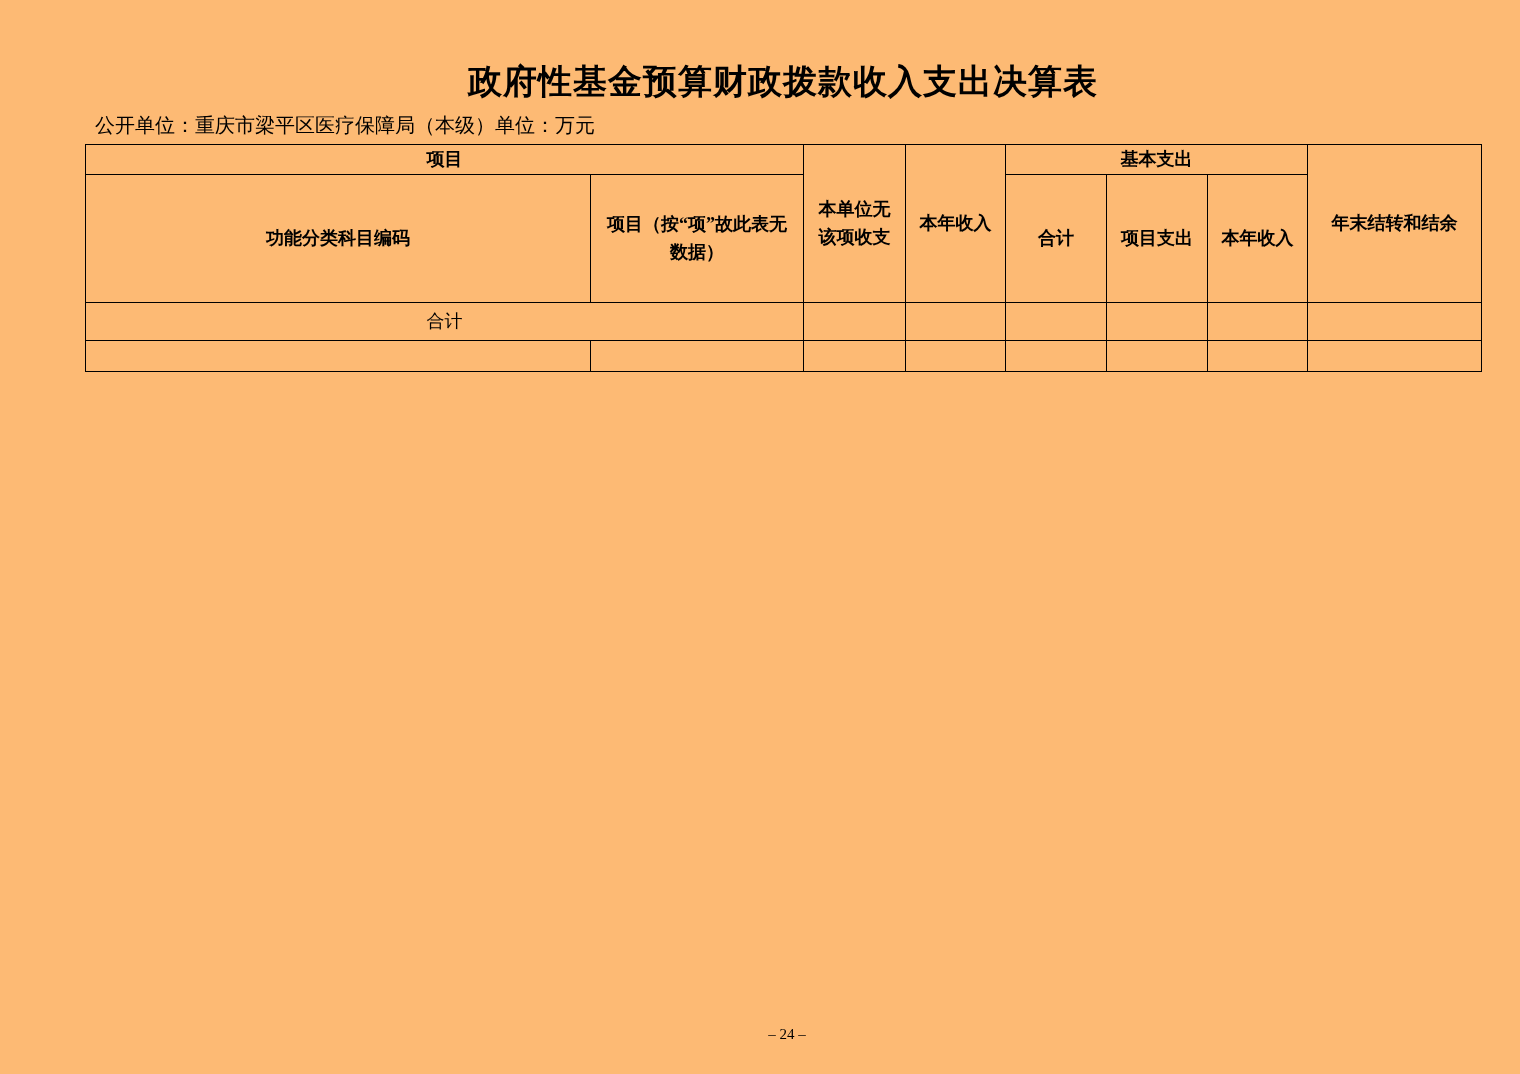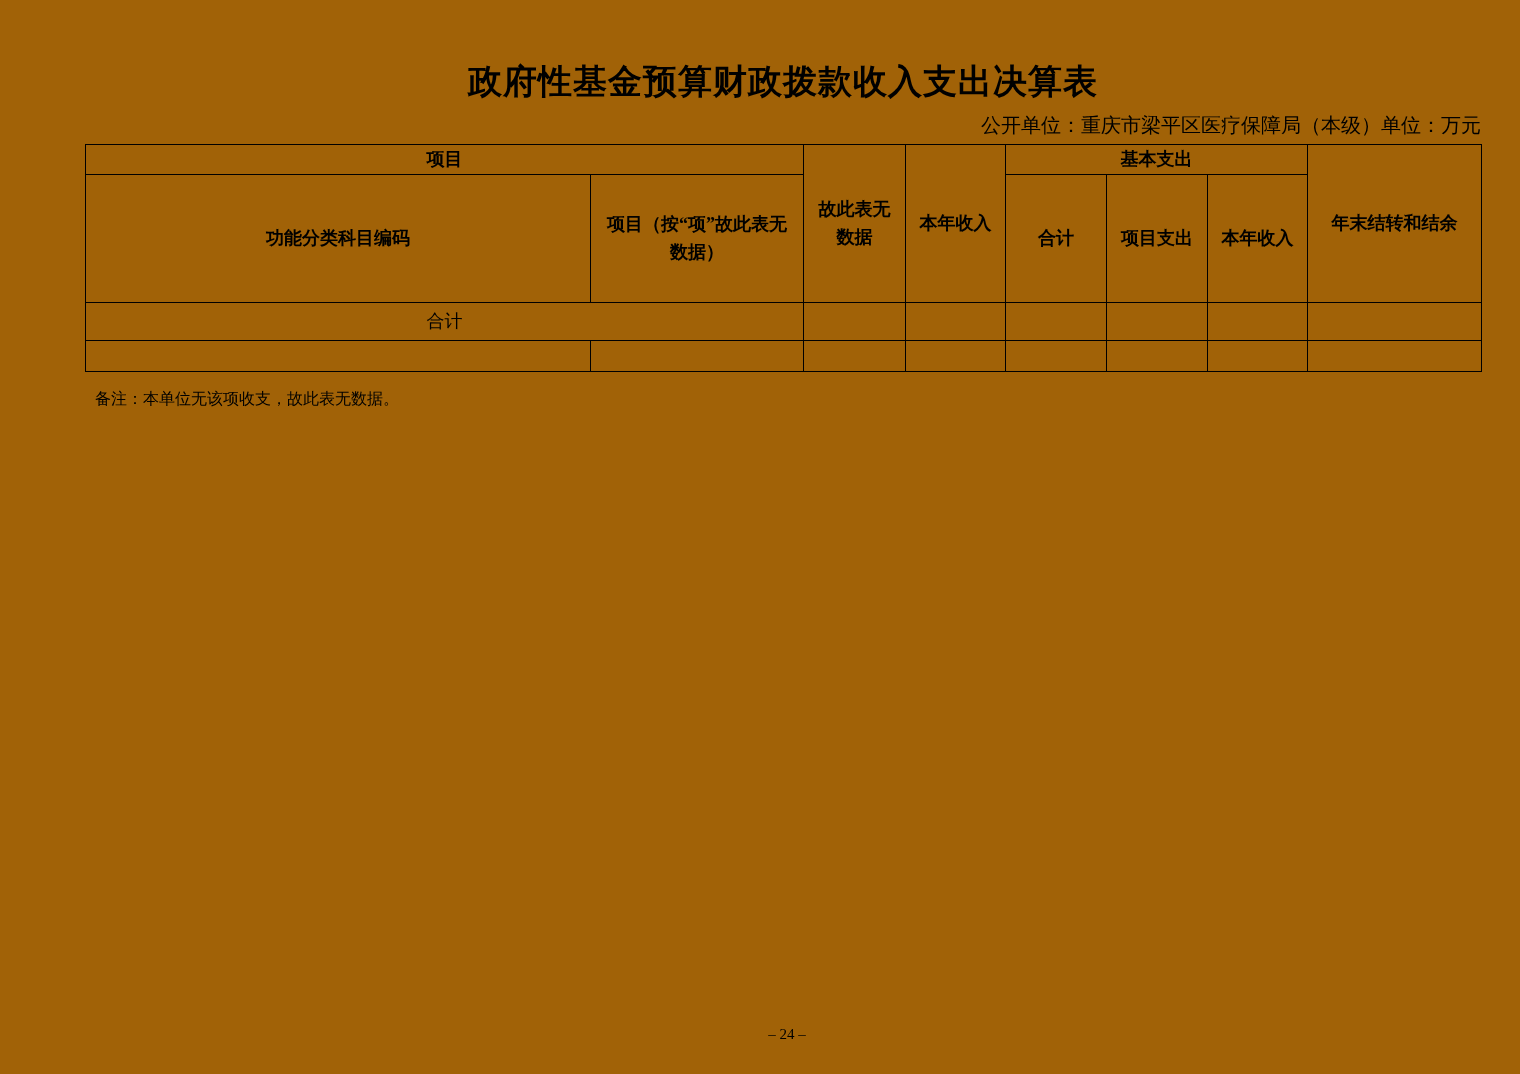--- a/index.html
+++ b/index.html
@@ -10,21 +10,21 @@
     width: 1520px;
     height: 1074px;
     font-family: "Liberation Serif", "DejaVu Serif", serif;
     color: #000000;
     overflow: hidden;
   }
   .page {
     position: relative;
     width: 1520px;
     height: 1074px;
-    background: #a16207;
+    background: #fdba74;
   }
   .content {
     position: absolute;
     left: 85px;
     top: 0;
     width: 1396px;
     height: 1074px;
   }
   .doc-title {
     margin: 0;
@@ -38,21 +38,21 @@
   .table-code-line {
     margin-top: 12px;
     text-align: right;
     font-size: 20px;
     line-height: 26px;
   }
   .meta-row {
     margin-top: 8px;
     margin-bottom: 6px;
     display: flex;
-    justify-content: flex-end;
+    justify-content: flex-start;
     font-size: 20px;
     line-height: 26px;
     padding-left: 10px;
   }
   table.budget-table {
     border-collapse: collapse;
     table-layout: fixed;
     width: 1396px;
   }
   table.budget-table th,
@@ -107,21 +107,21 @@
         <col style="width:102px">
         <col style="width:100px">
         <col style="width:101px">
         <col style="width:101px">
         <col style="width:100px">
         <col style="width:174px">
       </colgroup>
       <tbody>
         <tr class="hdr-row-1">
           <th colspan="2">项目</th>
-          <th rowspan="2">故此表无数据</th>
+          <th rowspan="2">本单位无该项收支</th>
           <th rowspan="2">本年收入</th>
           <th colspan="3">基本支出</th>
           <th rowspan="2">年末结转和结余</th>
         </tr>
         <tr class="hdr-row-2">
           <th>功能分类科目编码</th>
           <th>项目（按“项”故此表无数据）</th>
           <th>合计</th>
           <th>项目支出</th>
           <th>本年收入</th>
@@ -141,18 +141,17 @@
           <td></td>
           <td></td>
           <td></td>
           <td></td>
           <td></td>
           <td></td>
         </tr>
       </tbody>
     </table>
 
-    <div class="note-line">备注：本单位无该项收支，故此表无数据。</div>
 
     <div class="page-number">– 24 –</div>
 
   </div>
 </div>
 
 </body></html>

